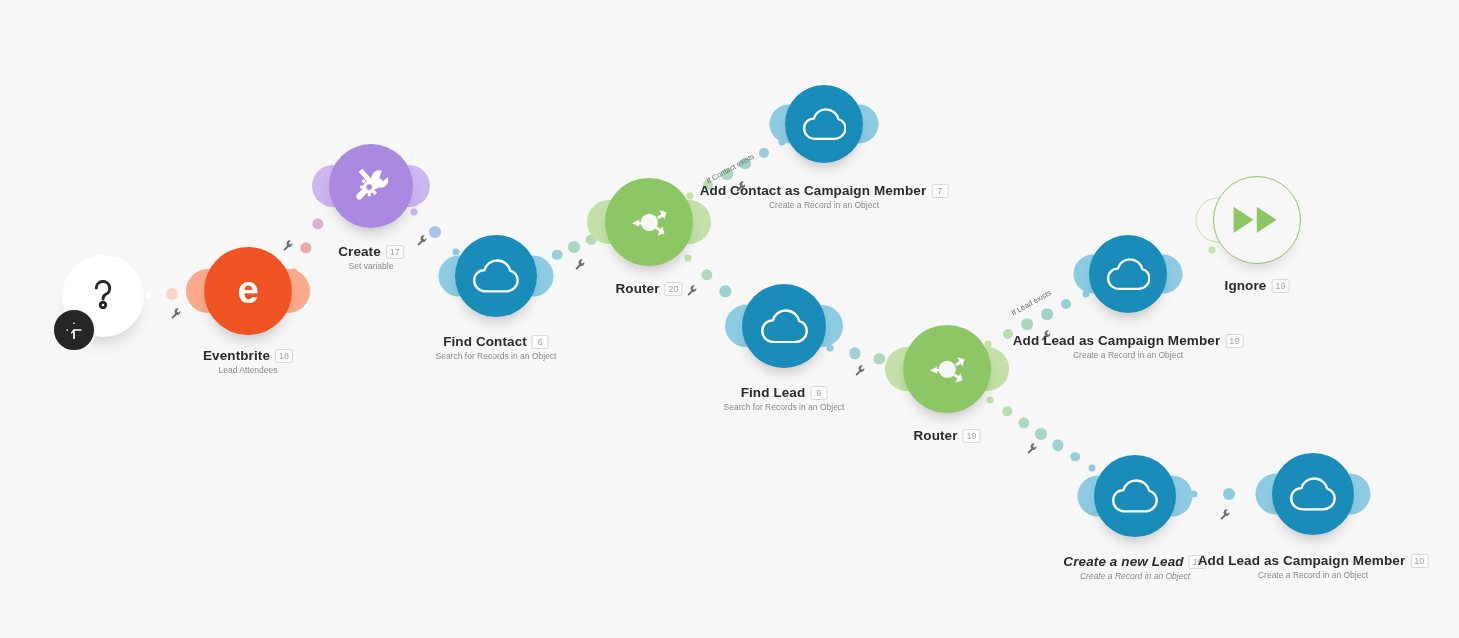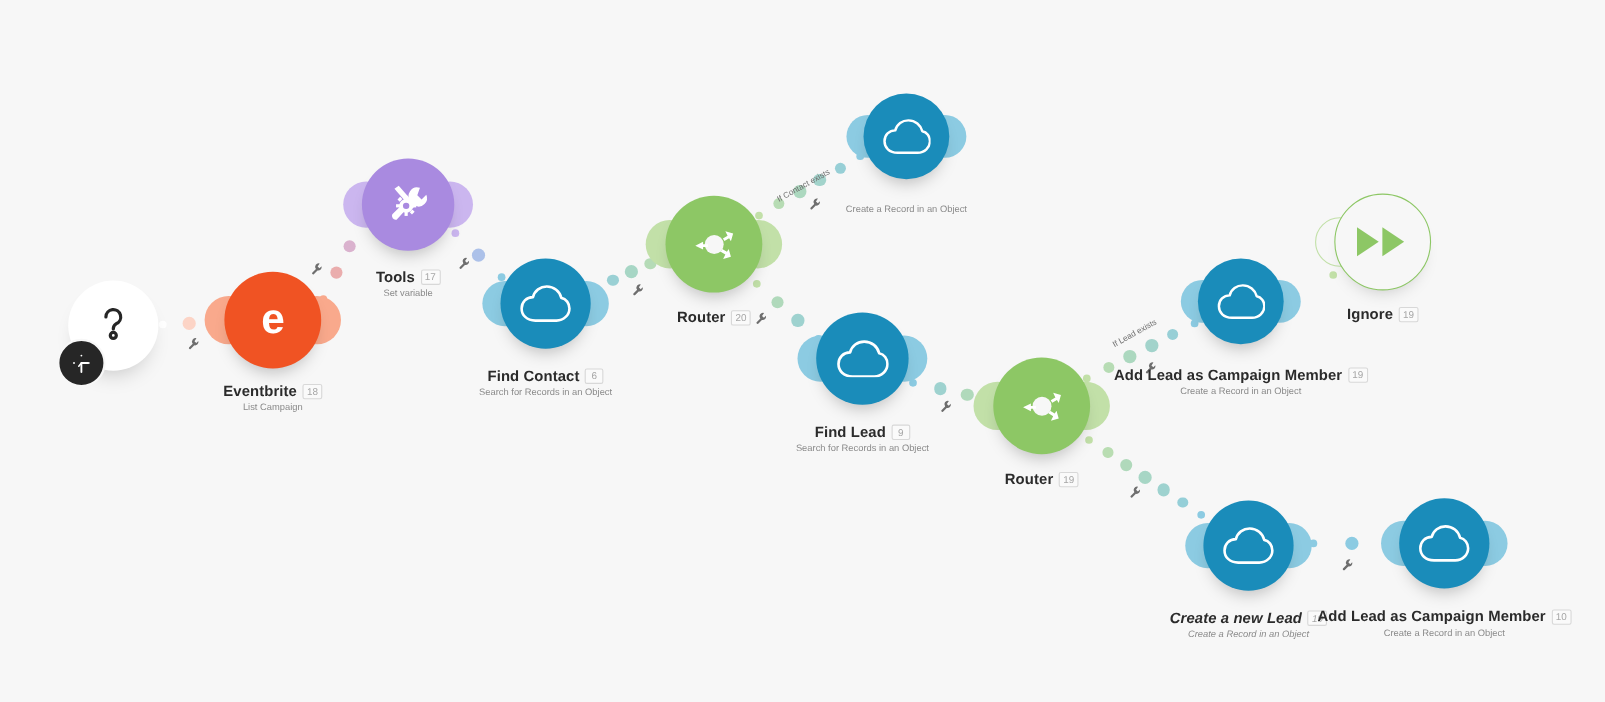--- a/index.html
+++ b/index.html
@@ -190,21 +190,21 @@
             <svg width="50.599999999999994" height="50.599999999999994" viewBox="0 0 100 100">
               <text x="50" y="73" font-family="Liberation Sans, sans-serif" font-size="76" font-weight="bold" fill="#ffffff" text-anchor="middle">e</text>
             </svg>
           </span>
         </div>
         <div class="caption" style="top: 101px;">
           <div class="cap-line">
             <span class="title">Eventbrite</span>
             <span class="badge">18</span>
           </div>
-          <div class="subtitle">List Campaign</div>
+          <div class="subtitle">Lead Attendees</div>
         </div>
       </div>
       <div class="node" style="left: 371px; top: 186px;">
         <div class="bubble" style="width: 84px; height: 84px; background: rgb(169, 138, 224);">
           <div class="ear left" style="width: 42px; height: 42px; left: 4px; background: rgb(203, 182, 239);"></div>
           <div class="ear right" style="width: 42px; height: 42px; right: 4px; background: rgb(203, 182, 239);"></div>
           <span style="position: relative; z-index: 2; display: flex; align-items: center; justify-content: center;">
             <svg width="48.3" height="48.3" viewBox="0 0 100 100">
               <g fill="#ffffff">
                 <path d="M72 18 a16 16 0 0 0 -17 26 l-10 10 l8 8 l10 -10 a16 16 0 0 0 21 -21 l-9 9 l-8 -8 z"></path>
@@ -221,21 +221,21 @@
                   <rect x="54" y="37" width="7" height="6" transform="rotate(45 57 40)"></rect>
                   <rect x="31" y="61" width="7" height="6" transform="rotate(45 34 64)"></rect>
                 </g>
                 <circle cx="46" cy="52" r="6" fill="#a98ae0"></circle>
               </g>
             </svg>
           </span>
         </div>
         <div class="caption" style="top: 100px;">
           <div class="cap-line">
-            <span class="title">Tools</span>
+            <span class="title">Create</span>
             <span class="badge">17</span>
           </div>
           <div class="subtitle">Set variable</div>
         </div>
       </div>
       <div class="node" style="left: 496px; top: 276px;">
         <div class="bubble" style="width: 82px; height: 82px; background: rgb(26, 140, 186);">
           <div class="ear left" style="width: 41px; height: 41px; left: 4px; background: rgb(140, 203, 226);"></div>
           <div class="ear right" style="width: 41px; height: 41px; right: 4px; background: rgb(140, 203, 226);"></div>
           <span style="position: relative; z-index: 2; display: flex; align-items: center; justify-content: center;">
@@ -278,20 +278,24 @@
         <div class="bubble" style="width: 78px; height: 78px; background: rgb(26, 140, 186);">
           <div class="ear left" style="width: 39px; height: 39px; left: 4px; background: rgb(140, 203, 226);"></div>
           <div class="ear right" style="width: 39px; height: 39px; right: 4px; background: rgb(140, 203, 226);"></div>
           <span style="position: relative; z-index: 2; display: flex; align-items: center; justify-content: center;">
             <svg width="44.849999999999994" height="32.291999999999994" viewBox="0 0 64 46">
               <path d="M20 44 C9 44 3 37 3 29 C3 21 9 15 17 15 C19 7 26 2 34 2 C43 2 50 8 52 16 C58 17 62 23 62 29 C62 37 55 44 46 44 Z" fill="none" stroke="#ffffff" stroke-width="3.2" stroke-linejoin="round"></path>
             </svg>
           </span>
         </div>
         <div class="caption" style="top: 98px;">
+          <div class="cap-line">
+            <span class="title">Add Contact as Campaign Member</span>
+            <span class="badge">7</span>
+          </div>
           <div class="subtitle">Create a Record in an Object</div>
         </div>
       </div>
       <div class="node" style="left: 784px; top: 326px;">
         <div class="bubble" style="width: 84px; height: 84px; background: rgb(26, 140, 186);">
           <div class="ear left" style="width: 42px; height: 42px; left: 4px; background: rgb(140, 203, 226);"></div>
           <div class="ear right" style="width: 42px; height: 42px; right: 4px; background: rgb(140, 203, 226);"></div>
           <span style="position: relative; z-index: 2; display: flex; align-items: center; justify-content: center;">
             <svg width="48.3" height="34.775999999999996" viewBox="0 0 64 46">
               <path d="M20 44 C9 44 3 37 3 29 C3 21 9 15 17 15 C19 7 26 2 34 2 C43 2 50 8 52 16 C58 17 62 23 62 29 C62 37 55 44 46 44 Z" fill="none" stroke="#ffffff" stroke-width="3.2" stroke-linejoin="round"></path>

